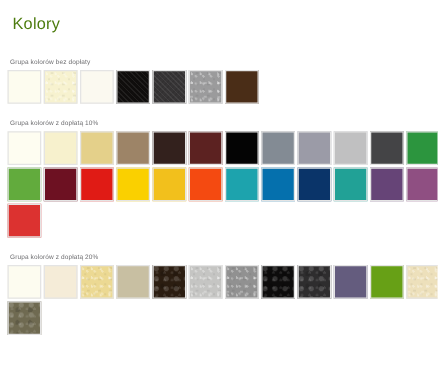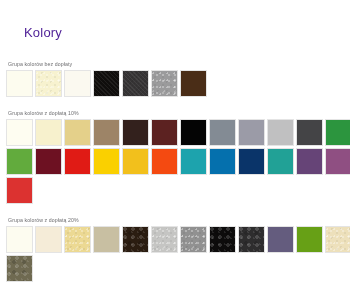--- a/index.html
+++ b/index.html
@@ -16,22 +16,22 @@
   .page {
     width: 350px;
     height: 294px;
     position: relative;
     box-sizing: border-box;
     padding: 0 0 0 6px;
   }
   .page-title {
     font-size: 13px;
     font-weight: 400;
-    color: #4c1d95;
-    margin: 16px;
+    color: #4d7c0f;
+    margin: 2px;
     padding: 9px 0 0 2px;
     letter-spacing: .2px;
   }
   .group {
     margin: 0;
     padding: 0;
   }
   .group-label {
     font-size: 5.2px;
     color: #6e6e71;

